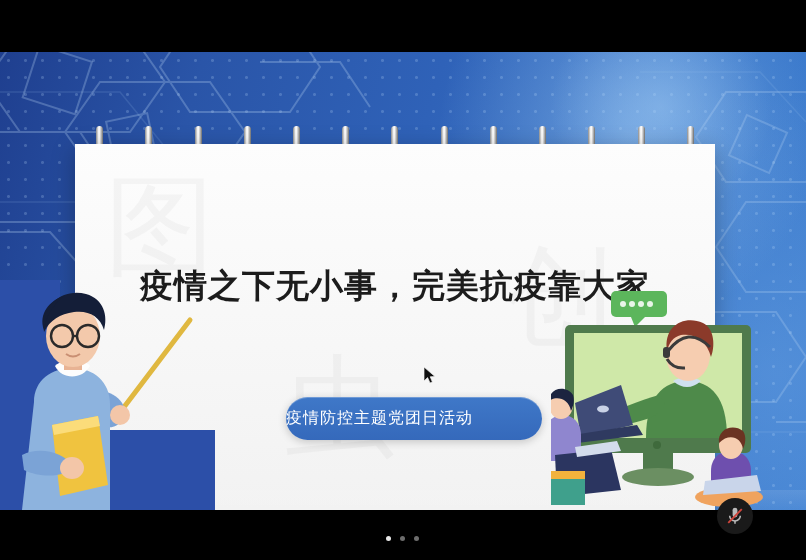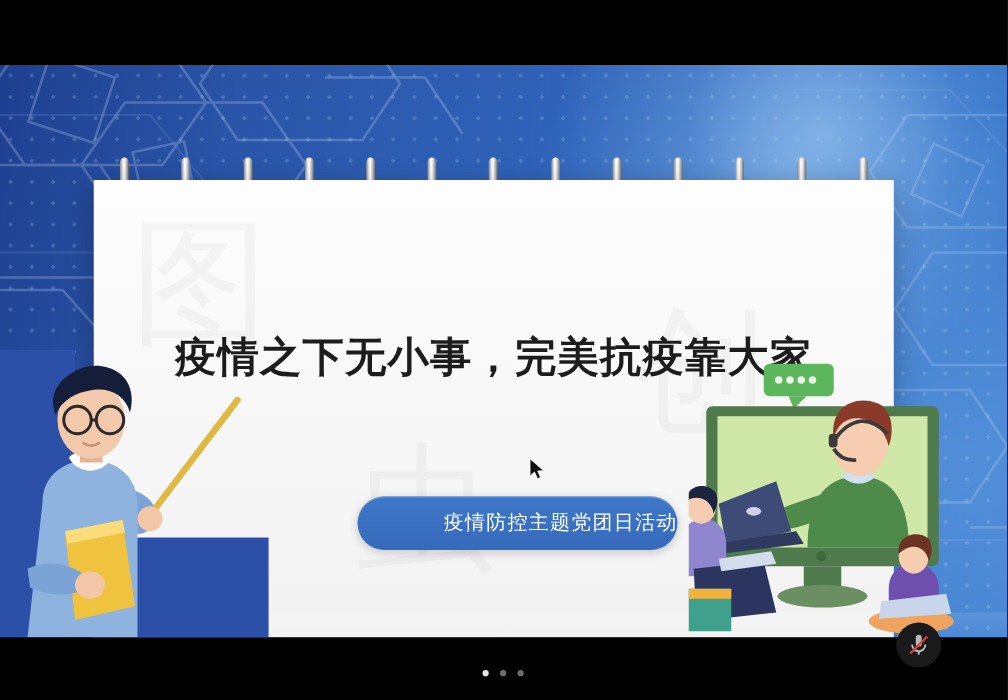--- a/index.html
+++ b/index.html
@@ -152,21 +152,21 @@
     position: absolute;
     left: 286px;
     top: 345px;
     width: 256px;
     height: 43px;
     border-radius: 22px;
     background: linear-gradient(180deg, #3f78c8 0%, #3569bb 100%);
     box-shadow: 0 2px 8px rgba(0,0,0,0.20), inset 0 1px 0 rgba(255,255,255,0.25);
     display: flex;
     align-items: center;
-    justify-content: flex-end;
+    justify-content: flex-start;
     color: #ffffff;
     font-size: 16px;
     letter-spacing: 1px;
   }
 
   
   .illus-left {
     position: absolute;
     left: 0;
     bottom: 0;

